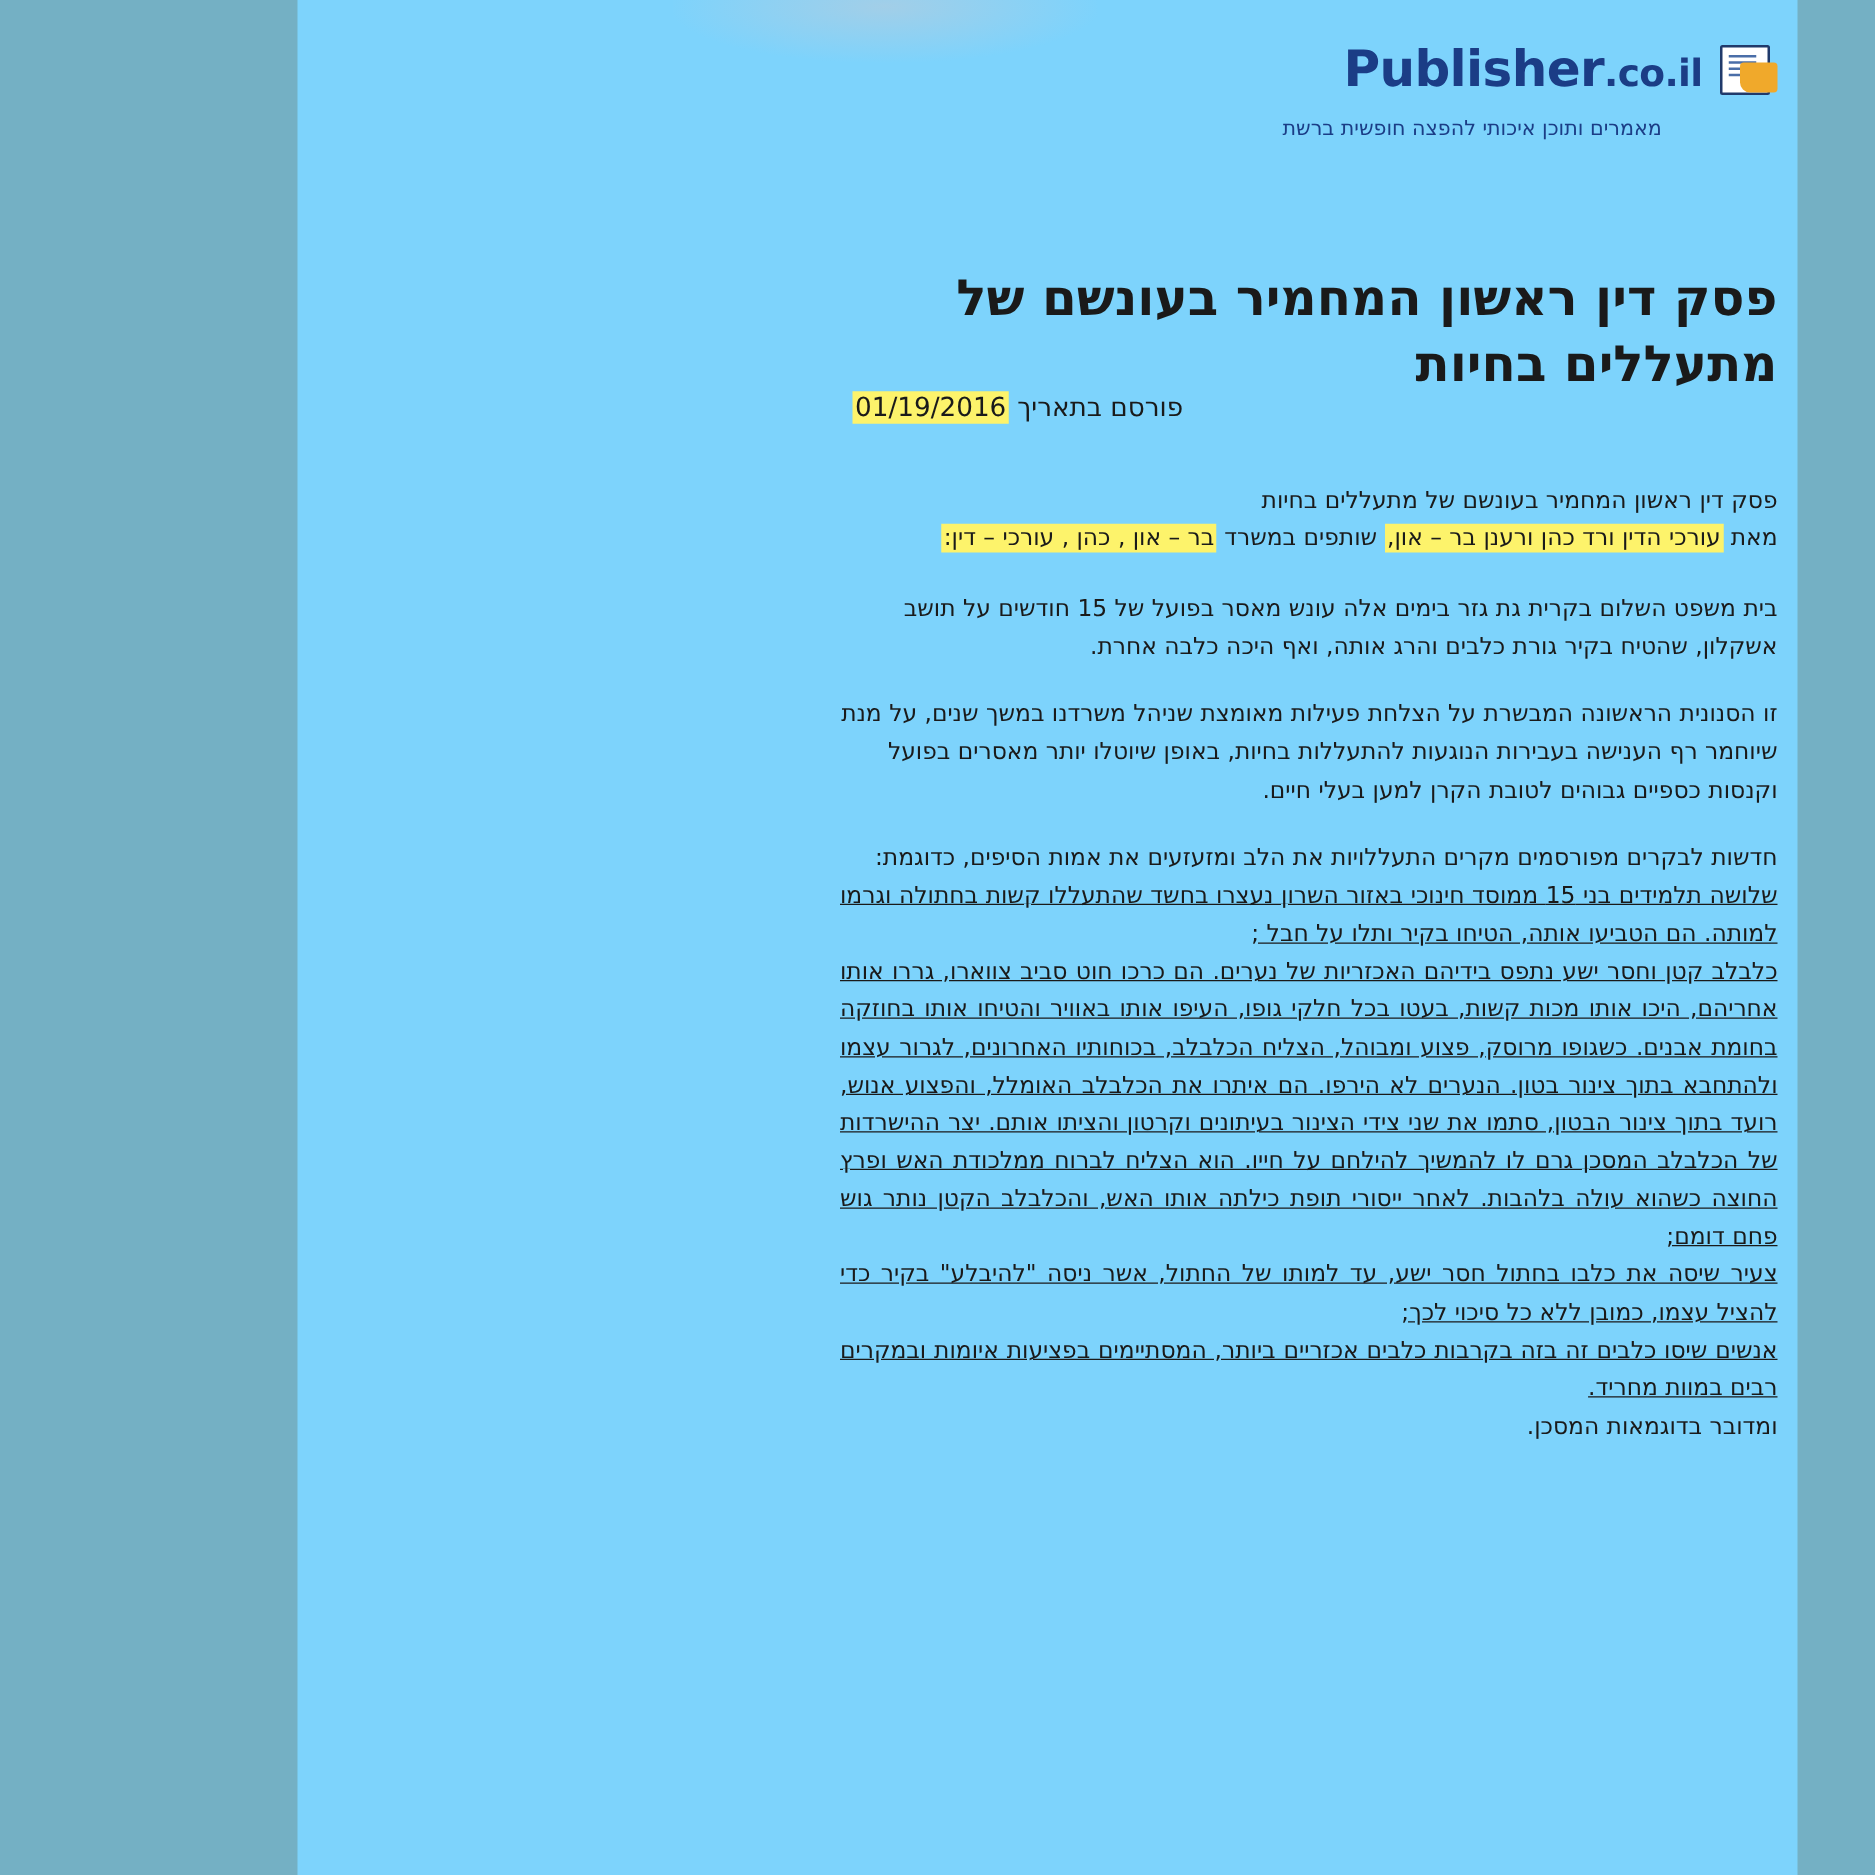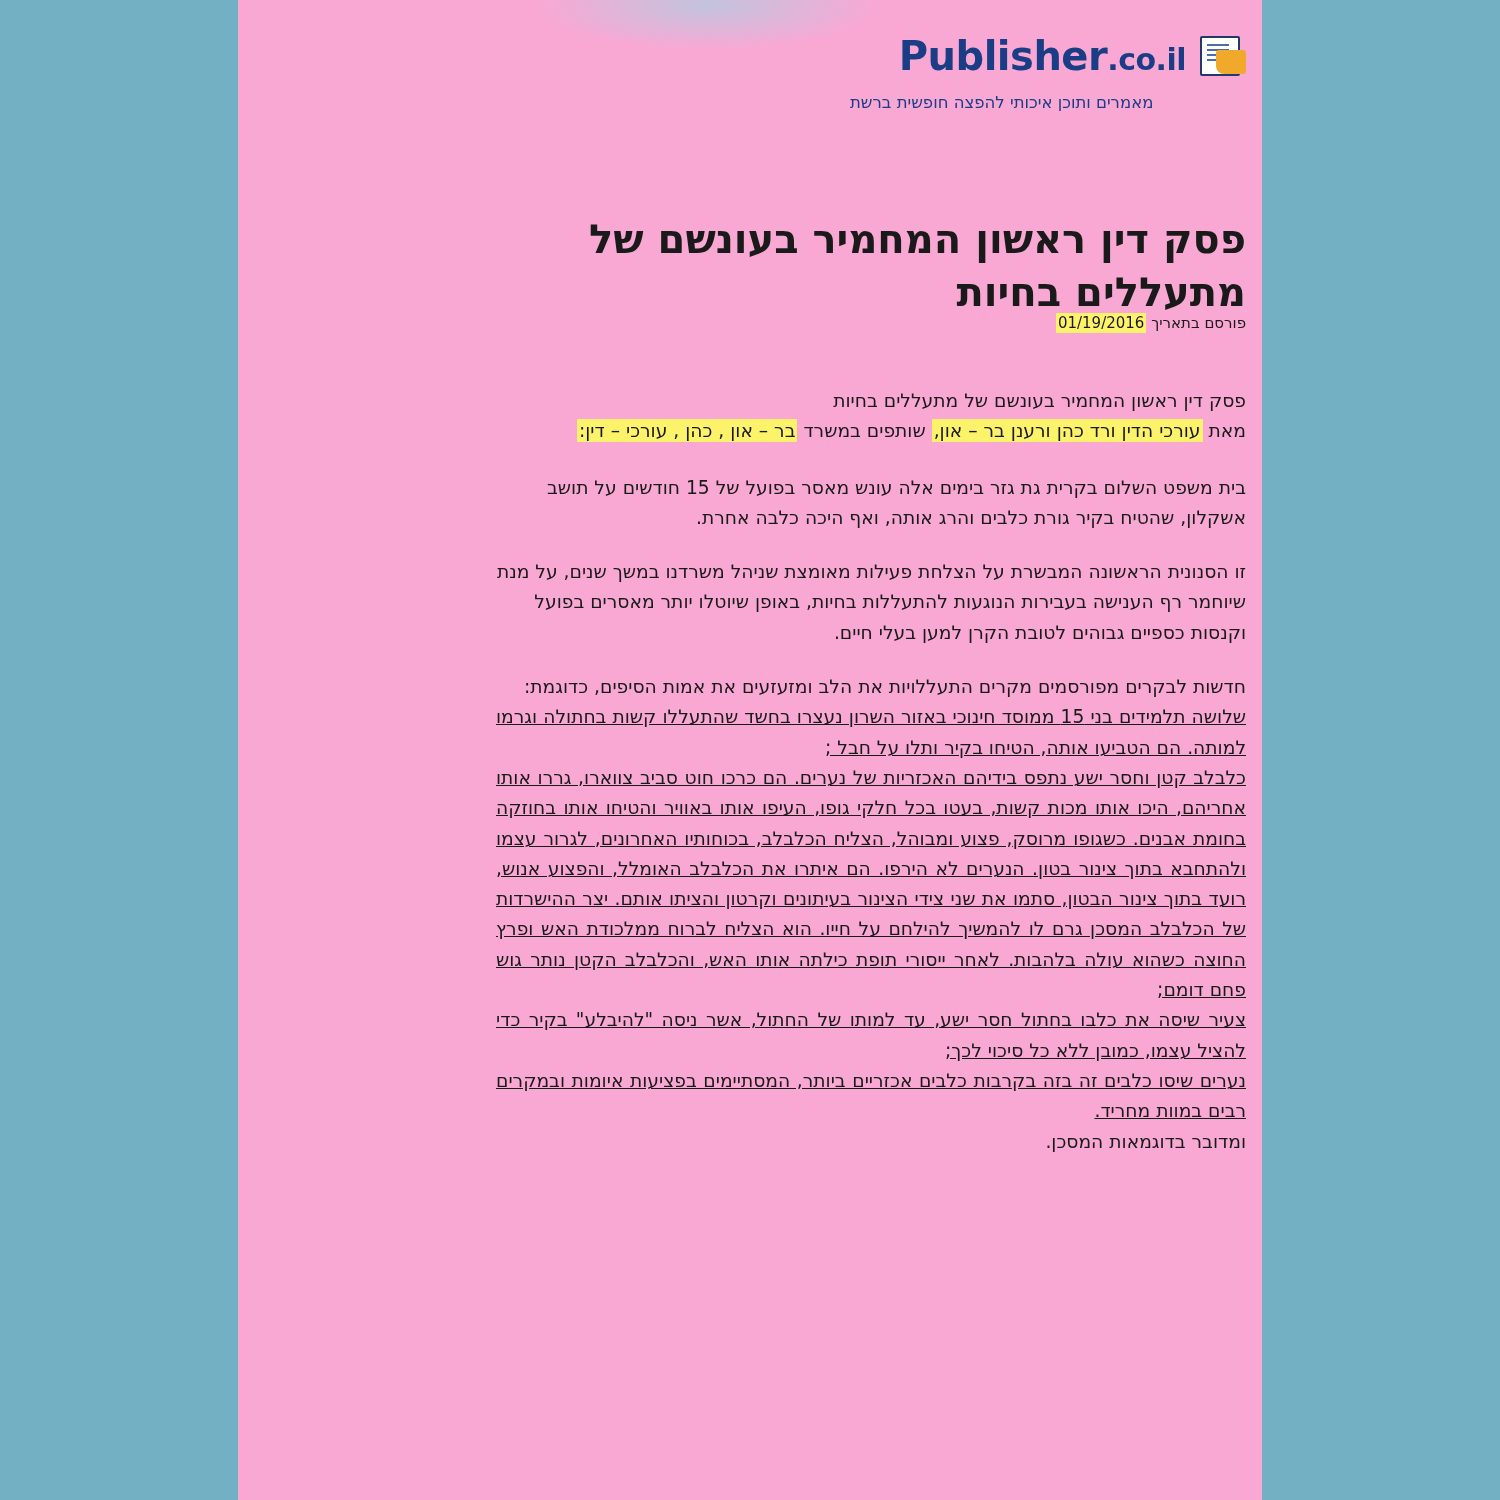--- a/index.html
+++ b/index.html
@@ -10,23 +10,23 @@
     width: 1500px;
     height: 1500px;
     background: #74b0c4;
     font-family: "DejaVu Sans", "Liberation Sans", sans-serif;
     overflow: hidden;
   }
   #page {
     position: absolute;
     left: 238px;
     top: 0;
-    width: 1024px;
+    width: 1200px;
     height: 1500px;
-    background: #f9a8d4;
+    background: #7dd3fc;
     box-sizing: border-box;
     overflow: hidden;
   }
   
   #scan-smudge {
     position: absolute;
     left: 300px;
     top: -40px;
     width: 340px;
     height: 90px;
@@ -117,22 +117,22 @@
     font-weight: bold;
     color: #1a1a1a;
     line-height: 1.32;
   }
   #published-line {
     position: absolute;
     right: 16px;
     top: 314px;
     width: 740px;
     direction: rtl;
-    text-align: right;
-    font-size: 15px;
+    text-align: left;
+    font-size: 21px;
     color: #1a1a1a;
   }
   mark.hl {
     background: #fdf36b;
     color: #1a1a1a;
     padding: 1px 2px;
   }
   
   #body-copy {
     position: absolute;
@@ -194,16 +194,16 @@
       <span>שותפים במשרד</span>
       <mark class="hl">בר – און , כהן , עורכי – דין:</mark>
     </p>
 
     <p>בית משפט השלום בקרית גת גזר בימים אלה עונש מאסר בפועל של 15 חודשים על תושב אשקלון, שהטיח בקיר גורת כלבים והרג אותה, ואף היכה כלבה אחרת.</p>
     <p>זו הסנונית הראשונה המבשרת על הצלחת פעילות מאומצת שניהל משרדנו במשך שנים, על מנת שיוחמר רף הענישה בעבירות הנוגעות להתעללות בחיות, באופן שיוטלו יותר מאסרים בפועל וקנסות כספיים גבוהים לטובת הקרן למען בעלי חיים.</p>
     <p class="tight">חדשות לבקרים מפורסמים מקרים התעללויות את הלב ומזעזעים את אמות הסיפים, כדוגמת:</p>
     <p class="tight just">שלושה תלמידים בני 15 ממוסד חינוכי באזור השרון נעצרו בחשד שהתעללו קשות בחתולה וגרמו למותה. הם הטביעו אותה, הטיחו בקיר ותלו על חבל ;</p>
     <p class="tight just">כלבלב קטן וחסר ישע נתפס בידיהם האכזריות של נערים. הם כרכו חוט סביב צווארו, גררו אותו אחריהם, היכו אותו מכות קשות, בעטו בכל חלקי גופו, העיפו אותו באוויר והטיחו אותו בחוזקה בחומת אבנים. כשגופו מרוסק, פצוע ומבוהל, הצליח הכלבלב, בכוחותיו האחרונים, לגרור עצמו ולהתחבא בתוך צינור בטון. הנערים לא הירפו. הם איתרו את הכלבלב האומלל, והפצוע אנוש, רועד בתוך צינור הבטון, סתמו את שני צידי הצינור בעיתונים וקרטון והציתו אותם. יצר ההישרדות של הכלבלב המסכן גרם לו להמשיך להילחם על חייו. הוא הצליח לברוח ממלכודת האש ופרץ החוצה כשהוא עולה בלהבות. לאחר ייסורי תופת כילתה אותו האש, והכלבלב הקטן נותר גוש פחם דומם;</p>
     <p class="tight just">צעיר שיסה את כלבו בחתול חסר ישע, עד למותו של החתול, אשר ניסה "להיבלע" בקיר כדי להציל עצמו, כמובן ללא כל סיכוי לכך;</p>
-    <p class="tight just">נערים שיסו כלבים זה בזה בקרבות כלבים אכזריים ביותר, המסתיימים בפציעות איומות ובמקרים רבים במוות מחריד.</p>
+    <p class="tight just">אנשים שיסו כלבים זה בזה בקרבות כלבים אכזריים ביותר, המסתיימים בפציעות איומות ובמקרים רבים במוות מחריד.</p>
     <p class="tight">ומדובר בדוגמאות המסכן.</p>
   </div>
 </div>
 
 </body></html>

